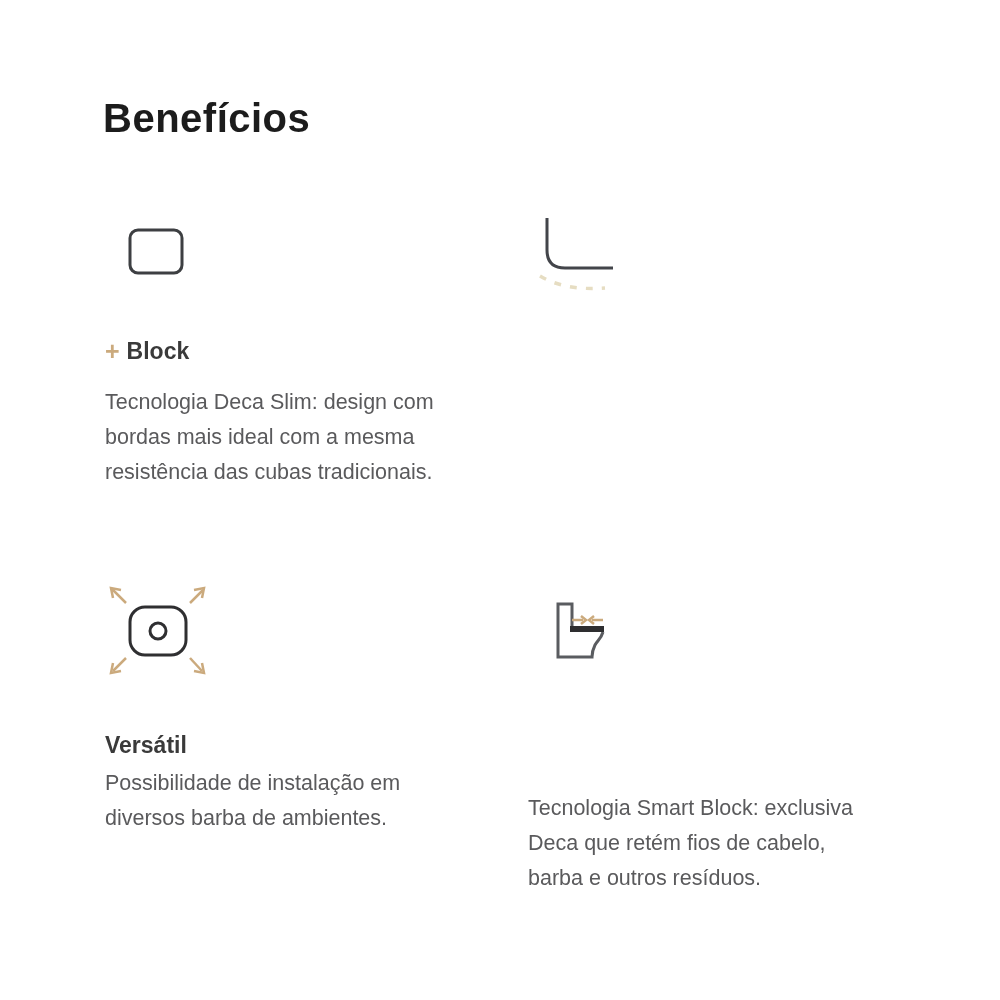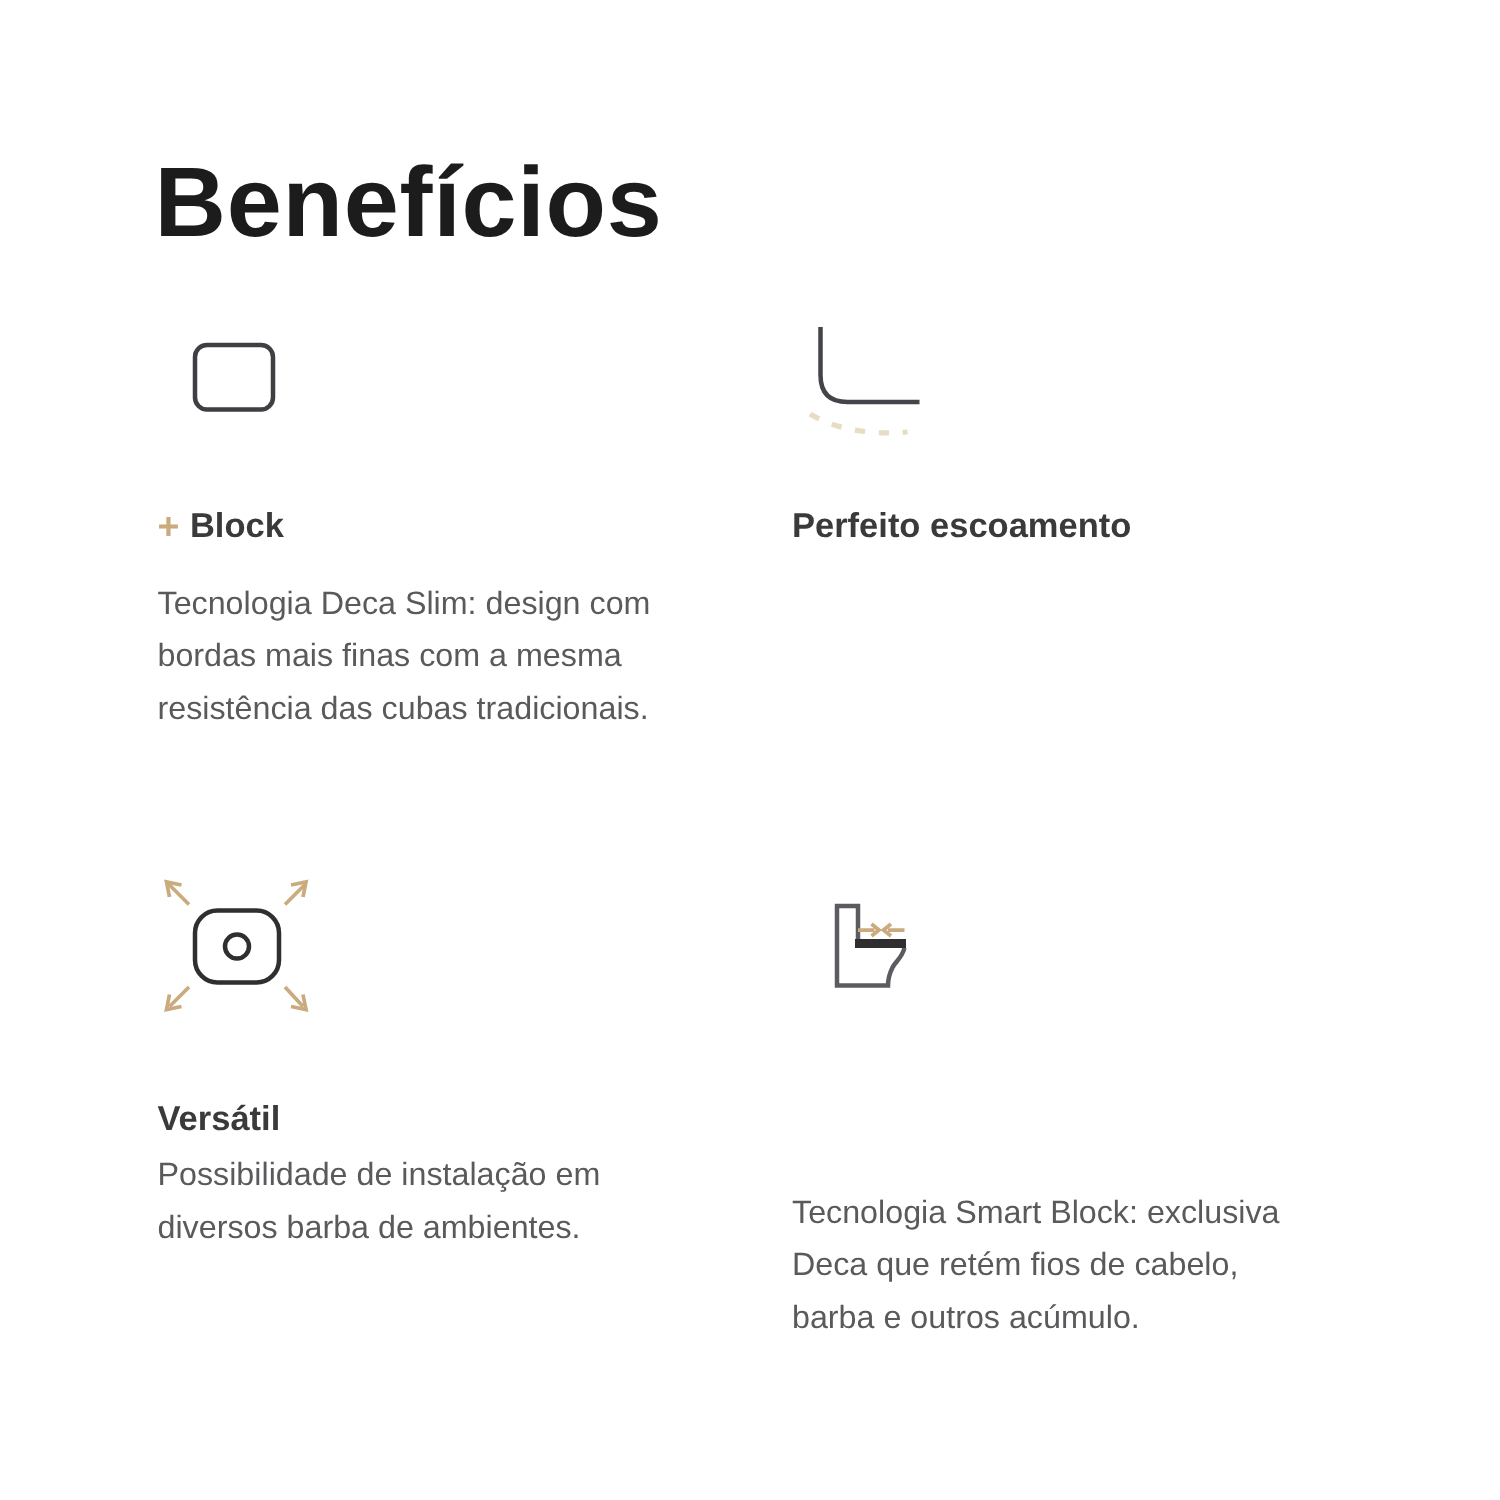--- a/index.html
+++ b/index.html
@@ -9,21 +9,21 @@
     position: relative;
     width: 1000px;
     height: 1000px;
     background: #ffffff;
     overflow: hidden;
   }
   .page-title {
     position: absolute;
     left: 103px;
     top: 96px;
-    font-size: 66px;
+    font-size: 40px;
     font-weight: 800;
     letter-spacing: 0.5px;
     color: #1c1c1c;
   }
   .benefit {
     position: absolute;
     width: 420px;
   }
   .benefit.col-left  { left: 105px; width: 410px; }
   .benefit.col-right { left: 528px; width: 430px; }
@@ -73,33 +73,30 @@
   <div class="benefit col-left row-top" id="benefit-leveza">
     <div class="icon-wrap" style="left:23px; top:13px;">
       <svg width="58" height="48" viewBox="0 0 58 48">
         <rect x="2" y="2" width="52" height="43" rx="8" fill="none" stroke="#3d3f42" stroke-width="3"></rect>
       </svg>
     </div>
     <div class="benefit-title">
       <span class="plus">+</span><span class="title-text">Block</span>
     </div>
     <div class="benefit-desc">Tecnologia Deca Slim: design com
-bordas mais finas com a mesma
+bordas mais ideal com a mesma
 resistência das cubas tradicionais.</div>
   </div>
 
   <div class="benefit col-right row-top" id="benefit-escoamento">
     <div class="icon-wrap" style="left:7px; top:-5px;">
       <svg width="90" height="90" viewBox="0 0 90 90">
         <path d="M12 8 L12 40 Q12 58 30 58 L78 58" fill="none" stroke="#43454a" stroke-width="3"></path>
         <path d="M5 66 Q30 81 70 78" fill="none" stroke="#e6ddc2" stroke-width="3.5" stroke-dasharray="7 9"></path>
       </svg>
-    </div>
-    <div class="benefit-title">
-      <span class="title-text">Perfeito escoamento</span>
     </div>
   </div>
 
   <div class="benefit col-left row-bottom" id="benefit-versatil">
     <div class="icon-wrap" style="left:0px; top:0px;">
       <svg width="105" height="92" viewBox="0 0 105 92">
         <rect x="25" y="22" width="56" height="48" rx="15" fill="none" stroke="#2f2f31" stroke-width="3"></rect>
         <circle cx="53" cy="46" r="8" fill="none" stroke="#2f2f31" stroke-width="3"></circle>
         <g fill="none" stroke="#cbaa7d" stroke-width="2.5">
           <line x1="21" y1="18" x2="7" y2="4"></line>
@@ -128,16 +125,16 @@
         <g fill="none" stroke="#cbaa7d" stroke-width="2.5">
           <line x1="22" y1="25" x2="33" y2="25"></line>
             <polyline points="31,21 36,25 31,29"></polyline>
           <line x1="53" y1="25" x2="42" y2="25"></line>
             <polyline points="44,21 39,25 44,29"></polyline>
         </g>
       </svg>
     </div>
     <div class="benefit-desc">Tecnologia Smart Block: exclusiva
 Deca que retém fios de cabelo,
-barba e outros acúmulo.</div>
+barba e outros resíduos.</div>
   </div>
 
 </div>
 
 </body></html>

